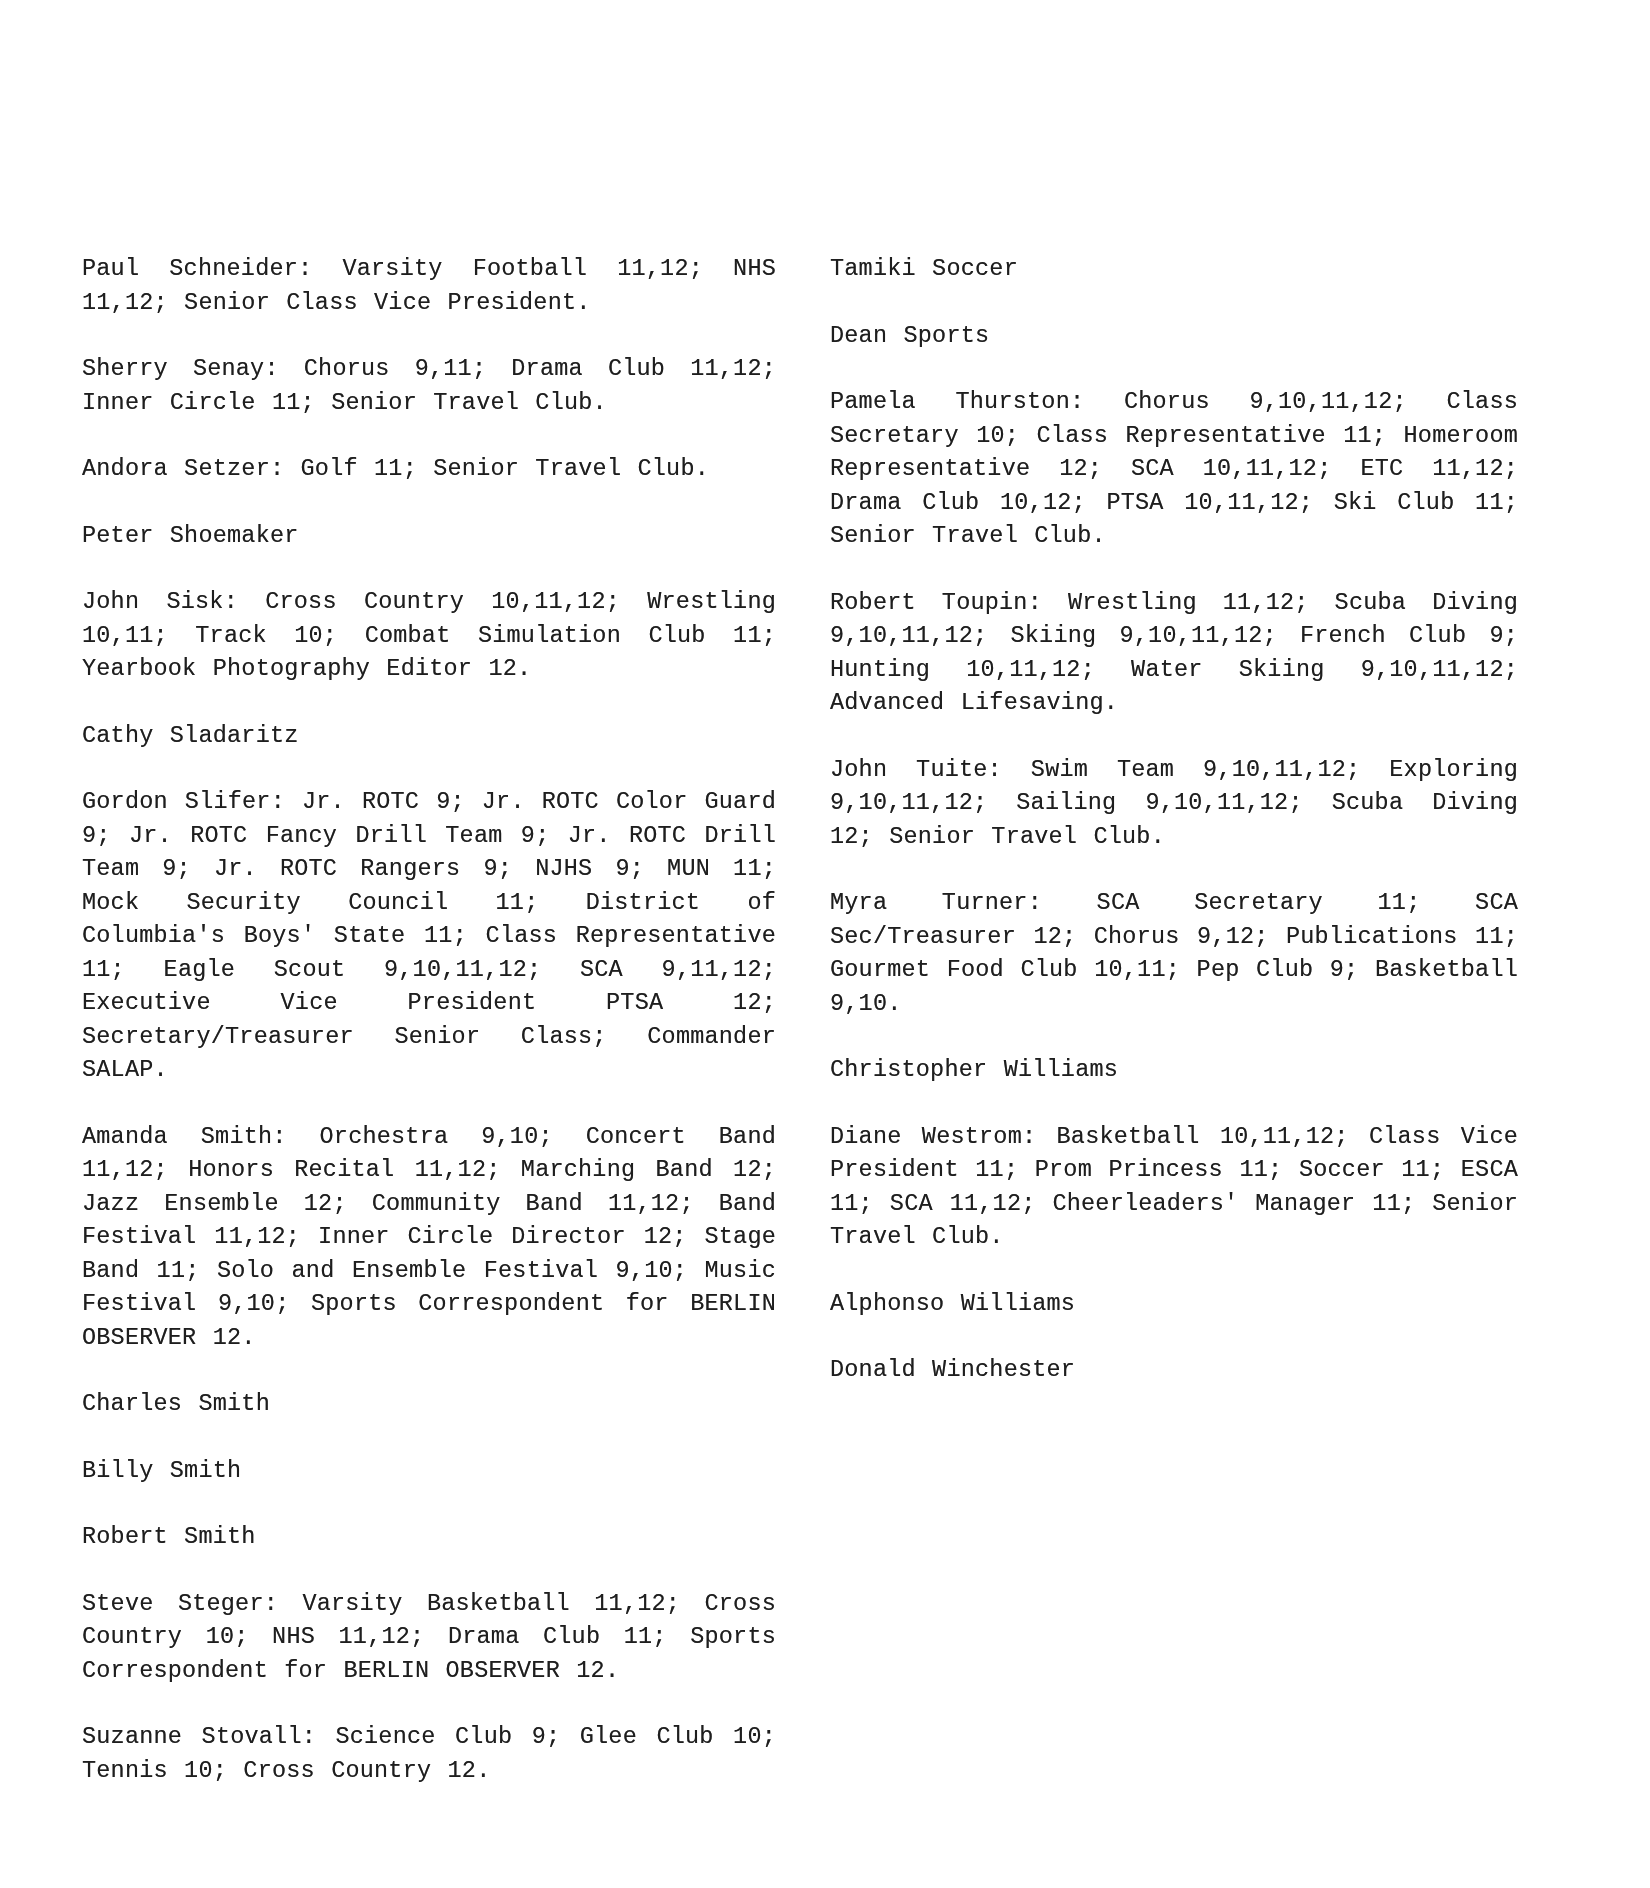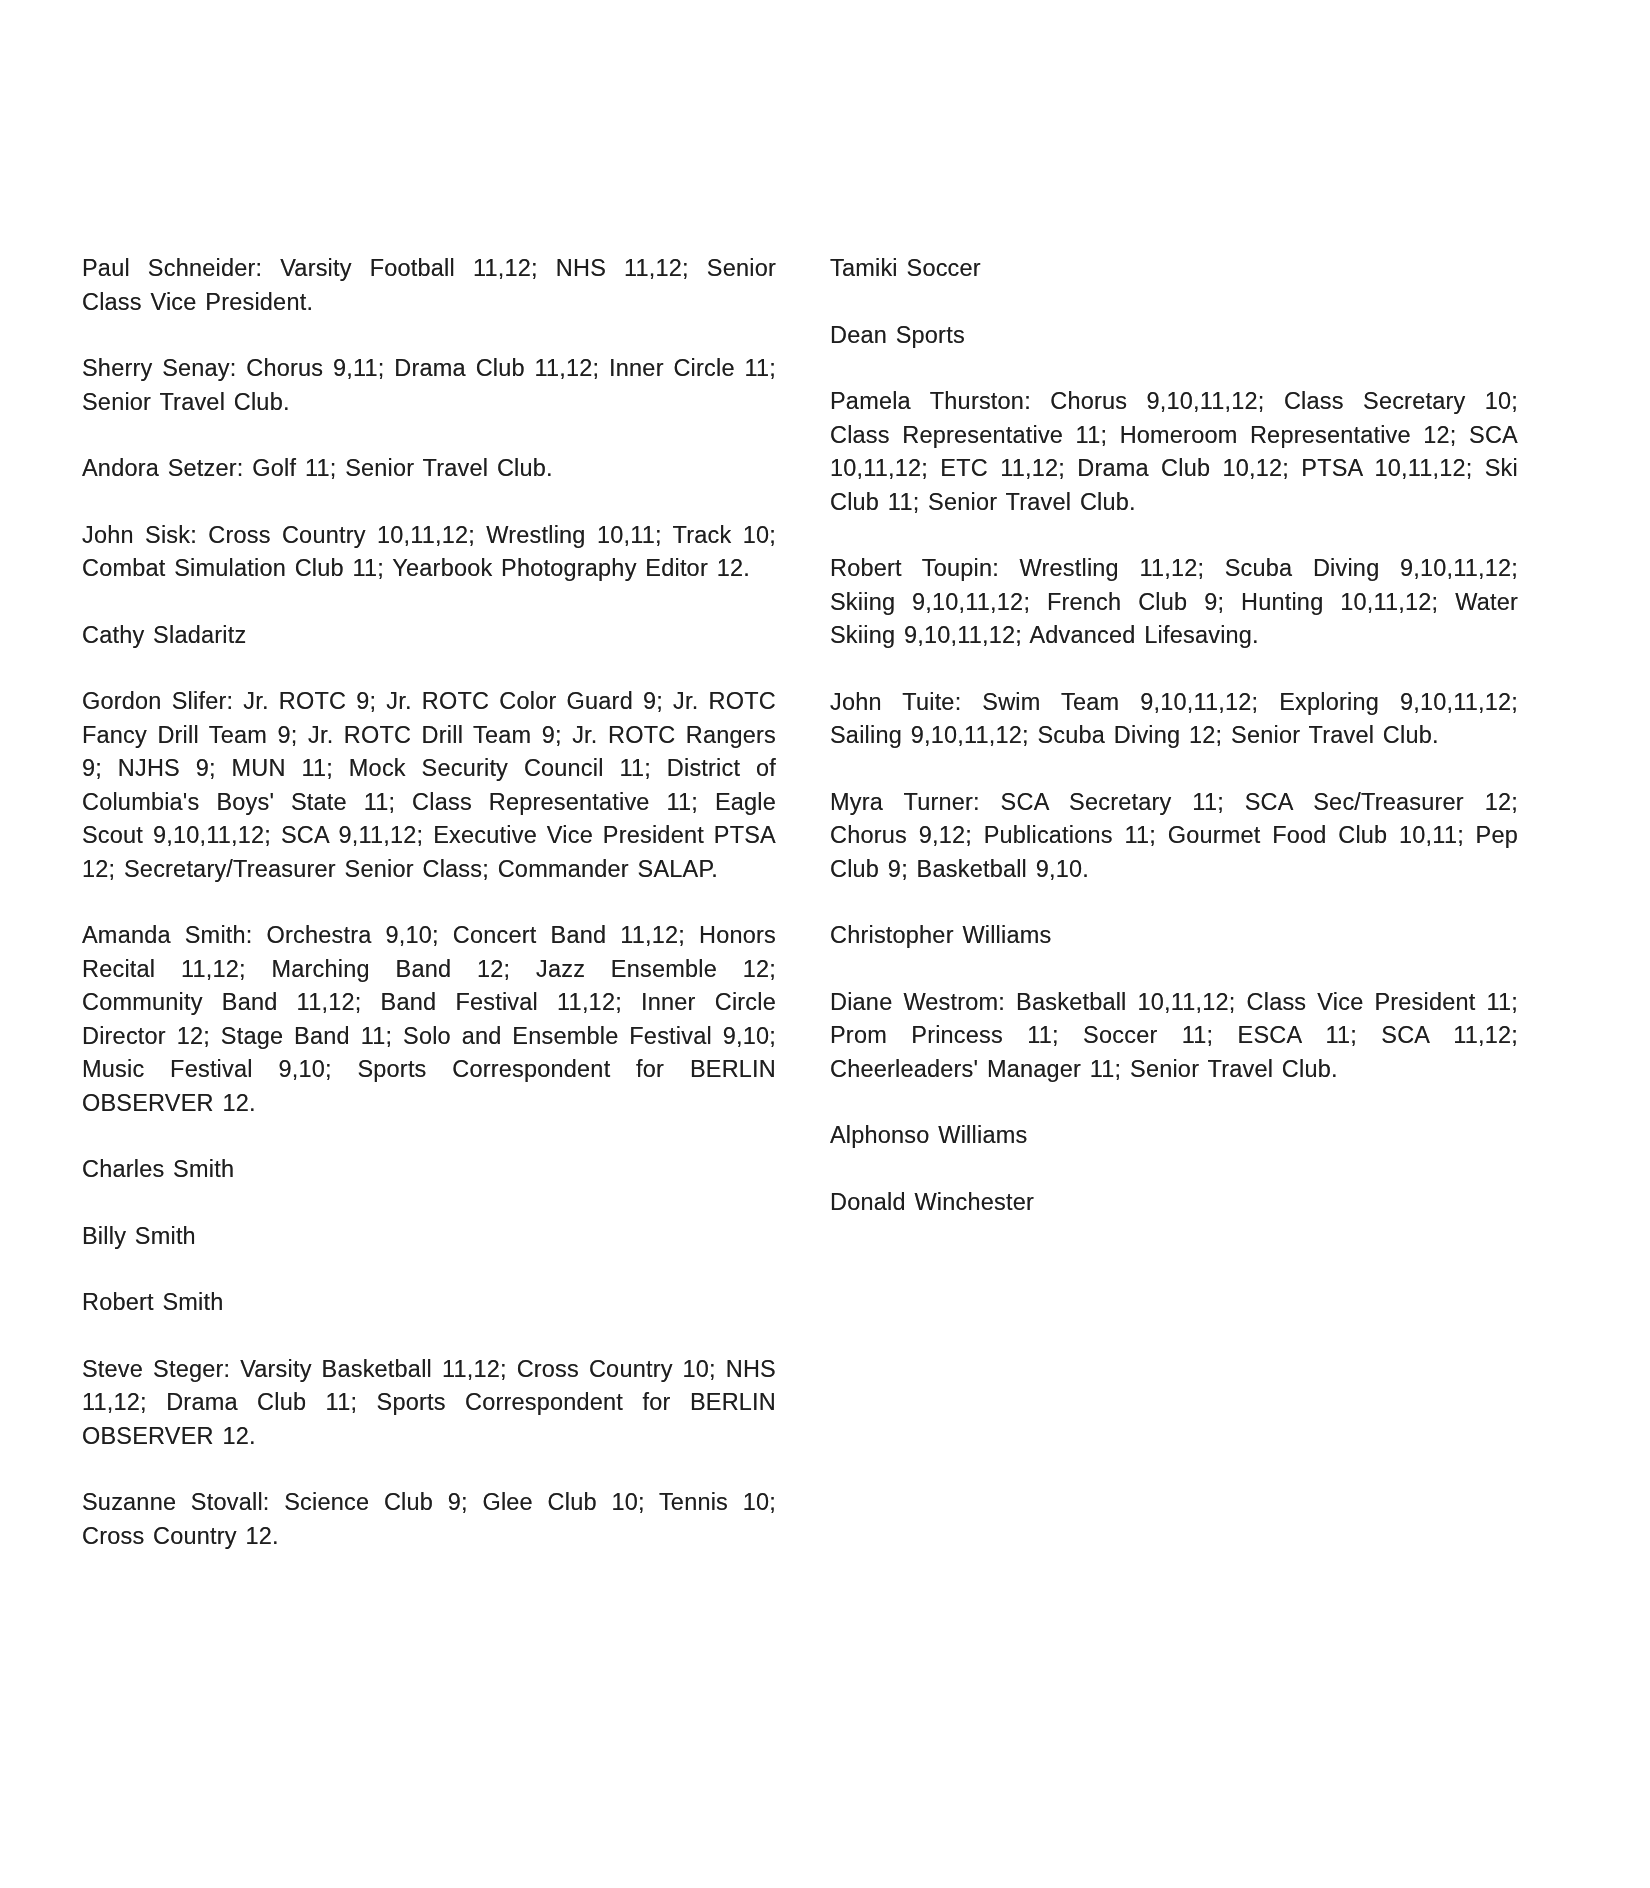--- a/index.html
+++ b/index.html
@@ -6,21 +6,21 @@
     margin: 0;
     padding: 0;
     background: #ffffff;
   }
   .page {
     position: relative;
     width: 1650px;
     height: 1888px;
     background: #ffffff;
     overflow: hidden;
-    font-family: Liberation Sans, sans-serif;
+    font-family: Liberation Mono, monospace;
     color: #1e1e1e;
   }
   .column {
     position: absolute;
     top: 252px;
     font-size: 23.5px;
     line-height: 33.5px;
     letter-spacing: 0.2px;
     word-spacing: 2px;
   }
@@ -44,20 +44,21 @@
   }
 </style>
 </head>
 <body>
 
 <div class="page">
   <div class="column column-left">
       <p class="entry">Paul Schneider: Varsity Football 11,12; NHS 11,12; Senior Class Vice President.</p>
       <p class="entry">Sherry Senay: Chorus 9,11; Drama Club 11,12; Inner Circle 11; Senior Travel Club.</p>
       <p class="entry">Andora Setzer: Golf 11; Senior Travel Club.</p>
+      <p class="entry">Peter Shoemaker</p>
       <p class="entry">John Sisk: Cross Country 10,11,12; Wrestling 10,11; Track 10; Combat Simulation Club 11; Yearbook Photography Editor 12.</p>
       <p class="entry">Cathy Sladaritz</p>
       <p class="entry">Gordon Slifer: Jr. ROTC 9; Jr. ROTC Color Guard 9; Jr. ROTC Fancy Drill Team 9; Jr. ROTC Drill Team 9; Jr. ROTC Rangers 9; NJHS 9; MUN 11; Mock Security Council 11; District of Columbia's Boys' State 11; Class Representative 11; Eagle Scout 9,10,11,12; SCA 9,11,12; Executive Vice President PTSA 12; Secretary/Treasurer Senior Class; Commander SALAP.</p>
       <p class="entry">Amanda Smith: Orchestra 9,10; Concert Band 11,12; Honors Recital 11,12; Marching Band 12; Jazz Ensemble 12; Community Band 11,12; Band Festival 11,12; Inner Circle Director 12; Stage Band 11; Solo and Ensemble Festival 9,10; Music Festival 9,10; Sports Correspondent for BERLIN OBSERVER 12.</p>
       <p class="entry">Charles Smith</p>
       <p class="entry">Billy Smith</p>
       <p class="entry">Robert Smith</p>
       <p class="entry">Steve Steger: Varsity Basketball 11,12; Cross Country 10; NHS 11,12; Drama Club 11; Sports Correspondent for BERLIN OBSERVER 12.</p>
       <p class="entry">Suzanne Stovall: Science Club 9; Glee Club 10; Tennis 10; Cross Country 12.</p>
     </div>

